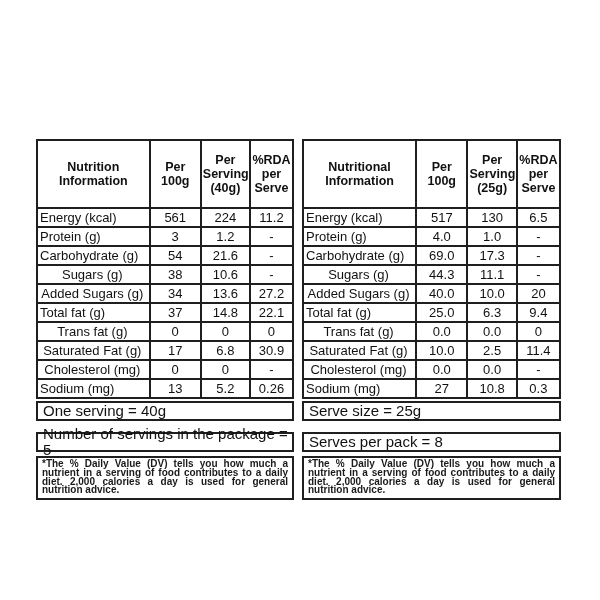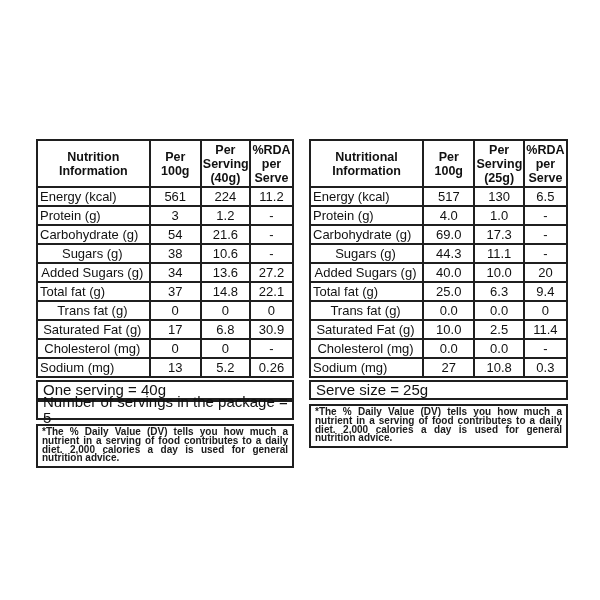--- a/index.html
+++ b/index.html
@@ -5,21 +5,21 @@
   * { margin: 0; padding: 0; box-sizing: border-box; }
   html, body { background: #ffffff; }
   body {
     width: 600px; height: 600px;
     position: relative;
     font-family: "Liberation Sans", "DejaVu Sans", sans-serif;
     color: #111111;
   }
   .panel { position: absolute; top: 139px; }
   .panel-left  { left: 36px;  width: 258px; }
-  .panel-right { left: 309px; width: 259px; }
+  .panel-right { left: 302px; width: 259px; }
 
   table.nutri {
     border-collapse: collapse;
     width: 100%;
     table-layout: fixed;
   }
   table.nutri col.c0 { width: 44%; }
   table.nutri col.c1 { width: 20%; }
   table.nutri col.c2 { width: 19.2%; }
   table.nutri col.c3 { width: 16.8%; }
@@ -28,21 +28,21 @@
     border: 2px solid #1f1f1f;
     vertical-align: middle;
   }
   table.nutri th {
     height: 47px;
     font-size: 12.5px;
     line-height: 14px;
     font-weight: bold;
     text-align: center;
     white-space: pre-line;
-    padding: 1px 1px;
+    padding: 12px 1px;
   }
   table.nutri td {
     height: 19px;
     font-size: 13px;
     line-height: 15px;
     padding: 0 2px;
   }
   td.lbl { text-align: left; padding-left: 4px; }
   td.lbl.sub { text-align: center; padding-left: 0; margin-top: 24px; }
   td.num { text-align: center; }
@@ -50,21 +50,21 @@
   .info-box {
     border: 2px solid #1f1f1f;
     height: 20px;
     margin-top: 2px;
     font-size: 15px;
     line-height: 16px;
     display: flex;
     align-items: center;
     padding-left: 5px;
   }
-  .info-box.gap3 { margin-top: 0; }
+  .info-box.gap3 { margin-top: 11px; }
 
   .footnote {
     border: 2px solid #1f1f1f;
     margin-top: 4px;
     padding: 2px 4px 3px 4px;
     font-size: 10px;
     line-height: 8.8px;
     font-weight: bold;
     text-align: justify;
     color: #1a1a1a;
@@ -242,14 +242,15 @@
       </tr>
       <tr>
         <td class="lbl">Sodium (mg)</td>
         <td class="num">27</td>
         <td class="num">10.8</td>
         <td class="num">0.3</td>
       </tr>
     </tbody>
   </table>
   <div class="info-box">Serve size = 25g</div>
+  <div class="info-box gap3">Serves per pack = 8</div>
   <div class="footnote">*The % Daily Value (DV) tells you how much a nutrient in a serving of food contributes to a daily diet. 2,000 calories a day is used for general nutrition advice.</div>
 </div>
 
 </body></html>

